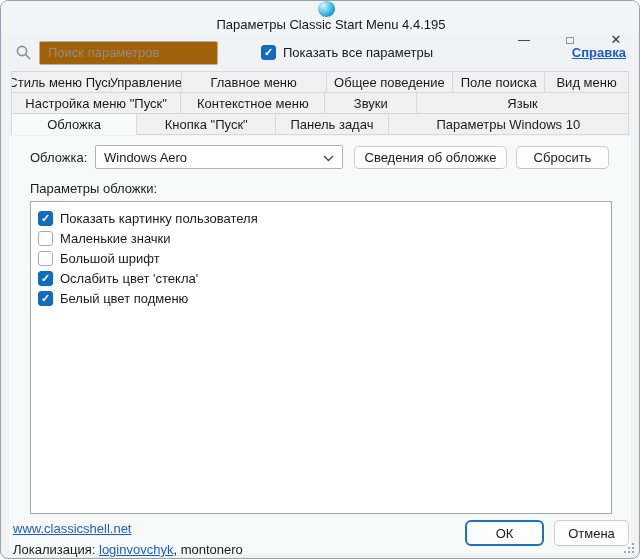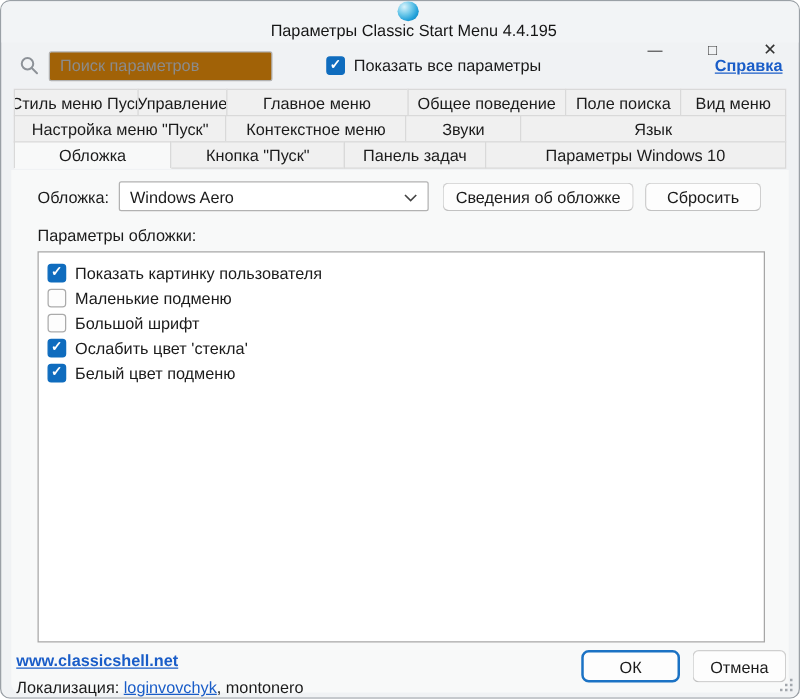--- a/index.html
+++ b/index.html
@@ -74,21 +74,21 @@
   .opts-label { margin: 12px 0 0 21px; }
   .listbox {
     margin: 5px 0 0 21px; width: 582px; height: 313px;
     background: #fff; border: 1px solid #a6a6a6; padding-top: 4px; overflow: hidden;
   }
   .opt { display: flex; align-items: flex-end; height: 20px; padding-left: 7px; }
   .opt .lbl { margin-left: 7px; }
   
   .footer { display: flex; margin: 6px 2px 0 4px; }
   .foot-links { font-size: 13px; }
-  .foot-links .line1 { margin-top: 1px; font-weight: bold; }
+  .foot-links .line1 { margin-top: 1px; }
   .foot-links .line2 { margin-top: 6px; color:#1b1b1b; }
   .foot-buttons { margin-left: auto; display: flex; align-items: flex-start; }
   .btn-backup { width: 156px; height: 26px; }
   .btn-backup .arrow { width:0; height:0; border-left:4px solid transparent; border-right:4px solid transparent;
                        border-top:5px solid #333; margin-left: 8px; }
   .btn-ok { width: 79px; height: 26px; margin-left: 11px; border: 2px solid #1b72c4; border-radius: 6px; }
   .btn-cancel { width: 75px; height: 26px; margin-left: 10px; }
   .grip { position: absolute; right: 4px; bottom: 4px; width: 11px; height: 11px; }
   .grip::before { content:""; position:absolute; left:8px; top:0; width:2px; height:2px; background:#a2a7ad;
     box-shadow: 0 4px #a2a7ad, 0 8px #a2a7ad, -4px 4px #a2a7ad, -4px 8px #a2a7ad, -8px 8px #a2a7ad; }
@@ -170,21 +170,21 @@
 
     <div class="opts-label">Параметры обложки:</div>
 
     <div class="listbox">
       <div class="opt">
         <span class="cb checked"></span>
         <span class="lbl">Показать картинку пользователя</span>
       </div>
       <div class="opt">
         <span class="cb"></span>
-        <span class="lbl">Маленькие подменю</span>
+        <span class="lbl">Маленькие значки</span>
       </div>
       <div class="opt">
         <span class="cb"></span>
         <span class="lbl">Большой шрифт</span>
       </div>
       <div class="opt">
         <span class="cb checked"></span>
         <span class="lbl">Ослабить цвет 'стекла'</span>
       </div>
       <div class="opt">

